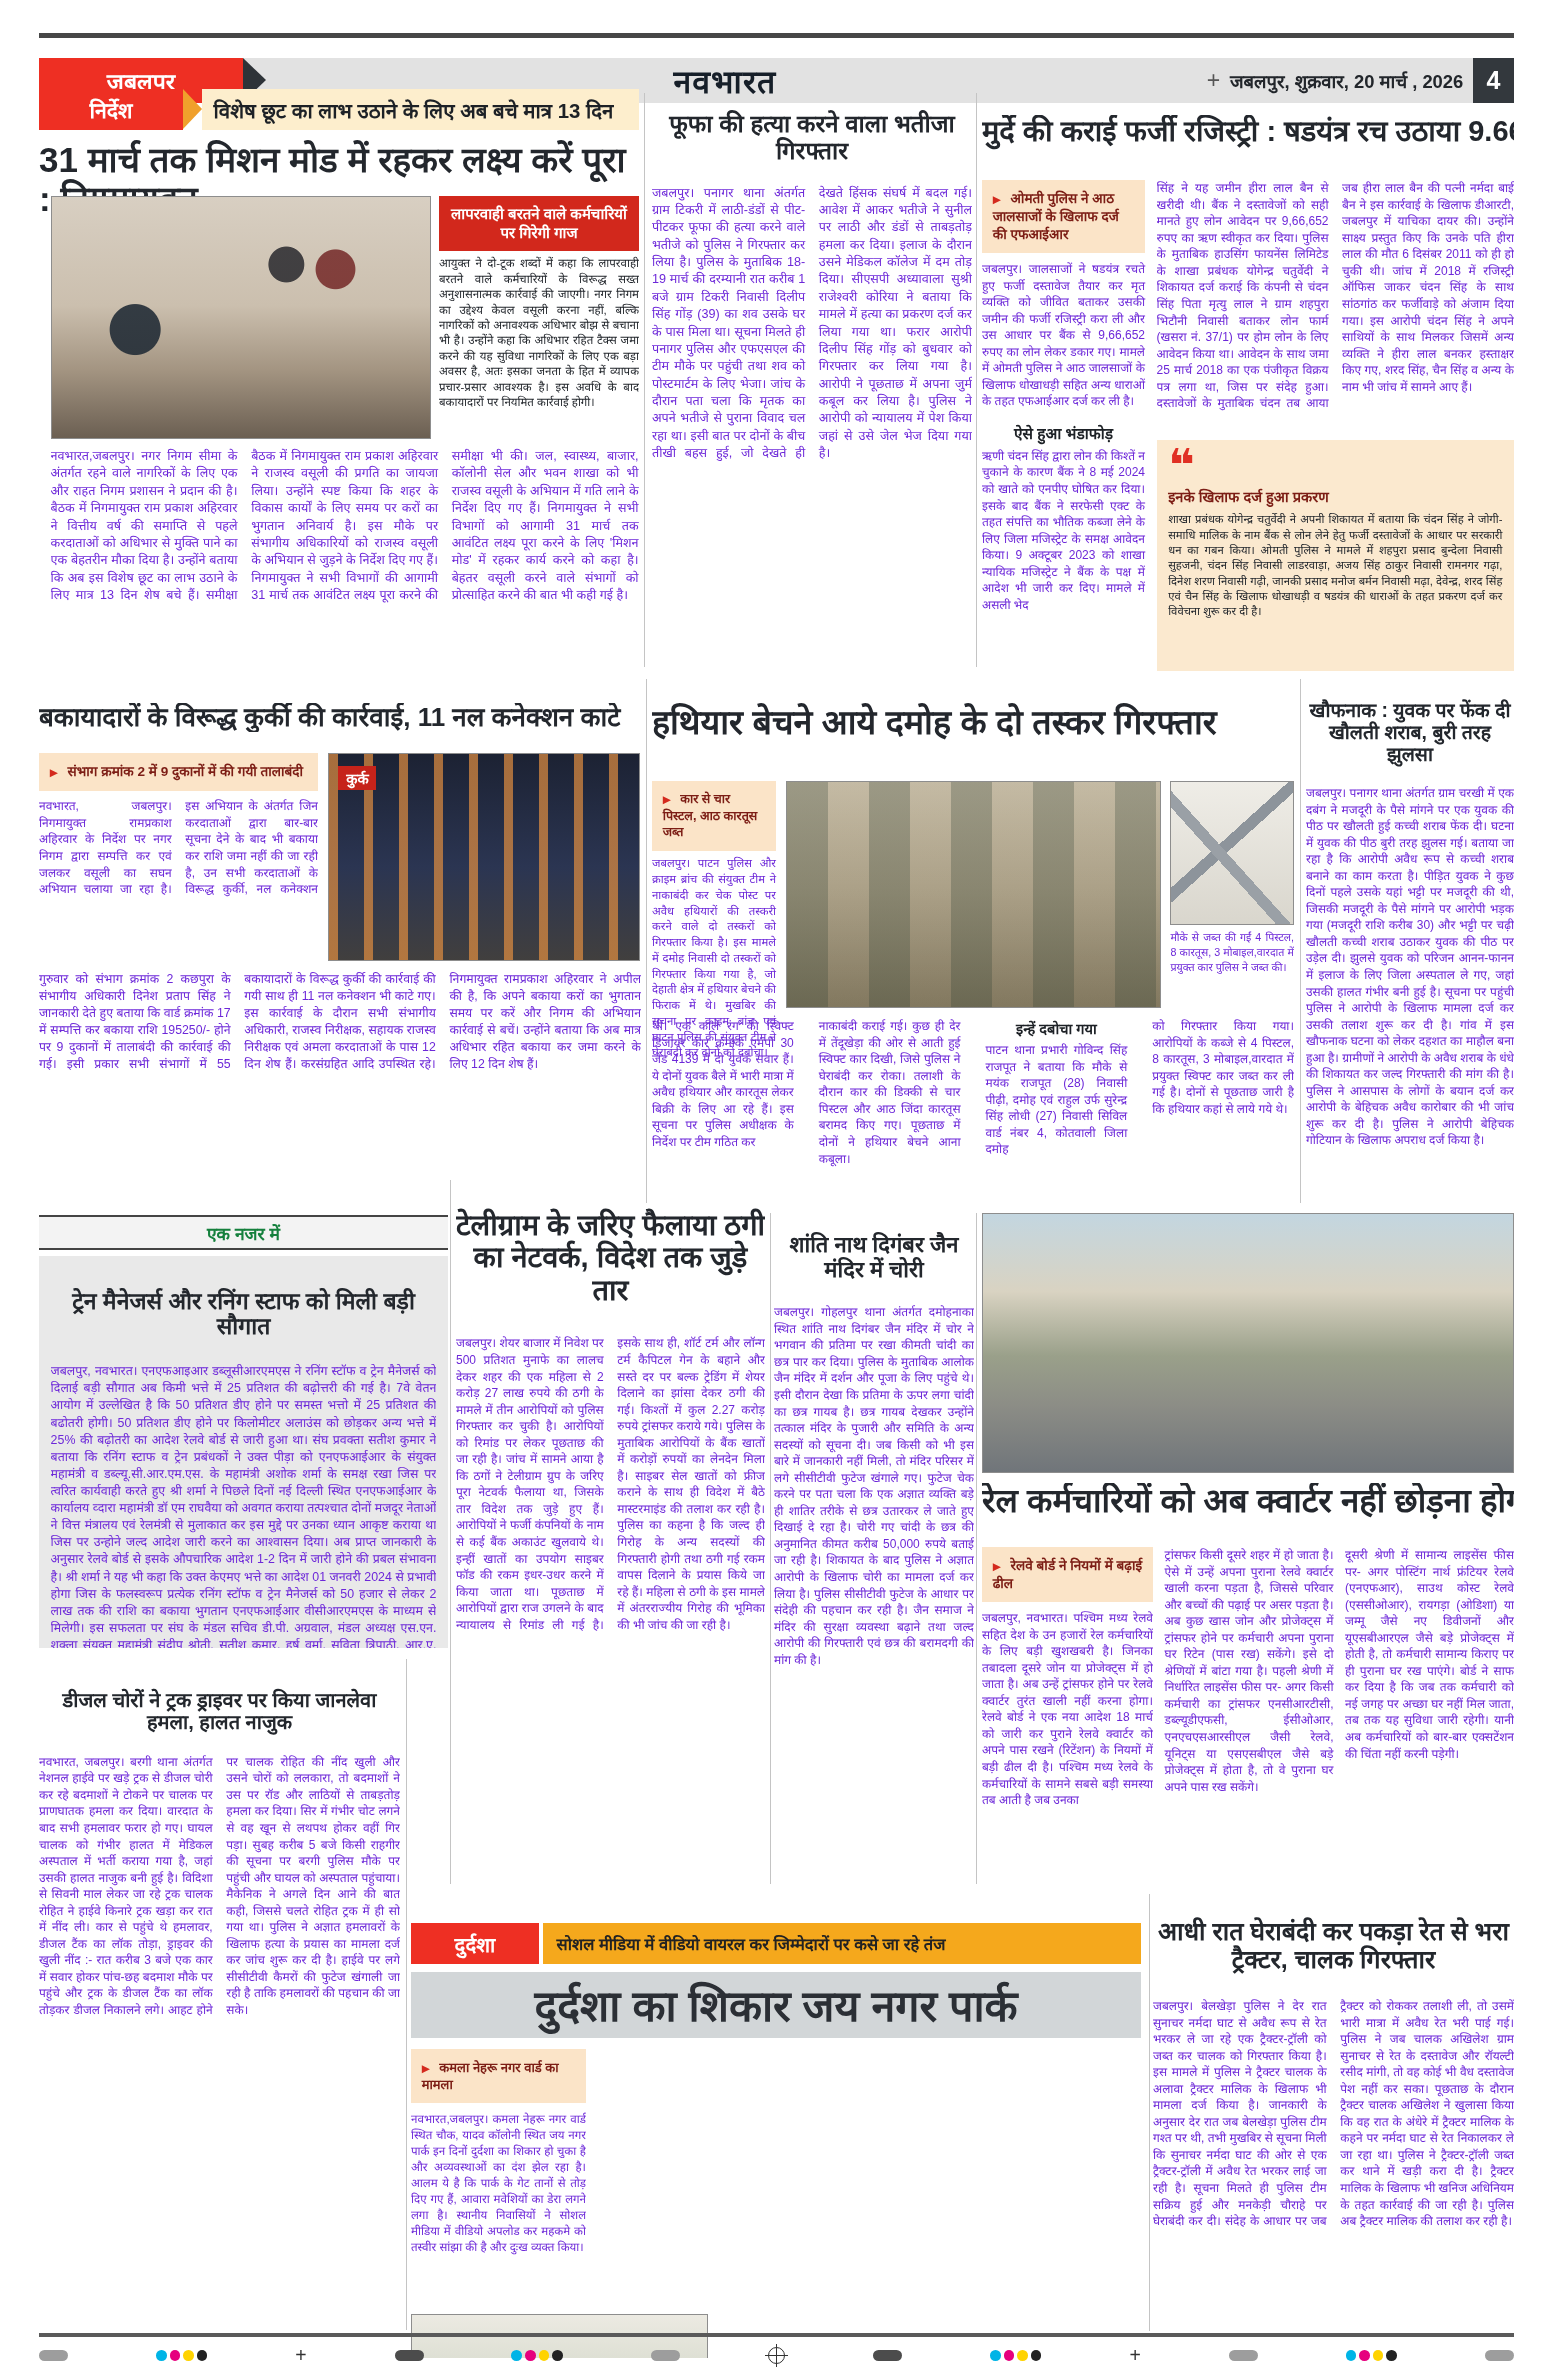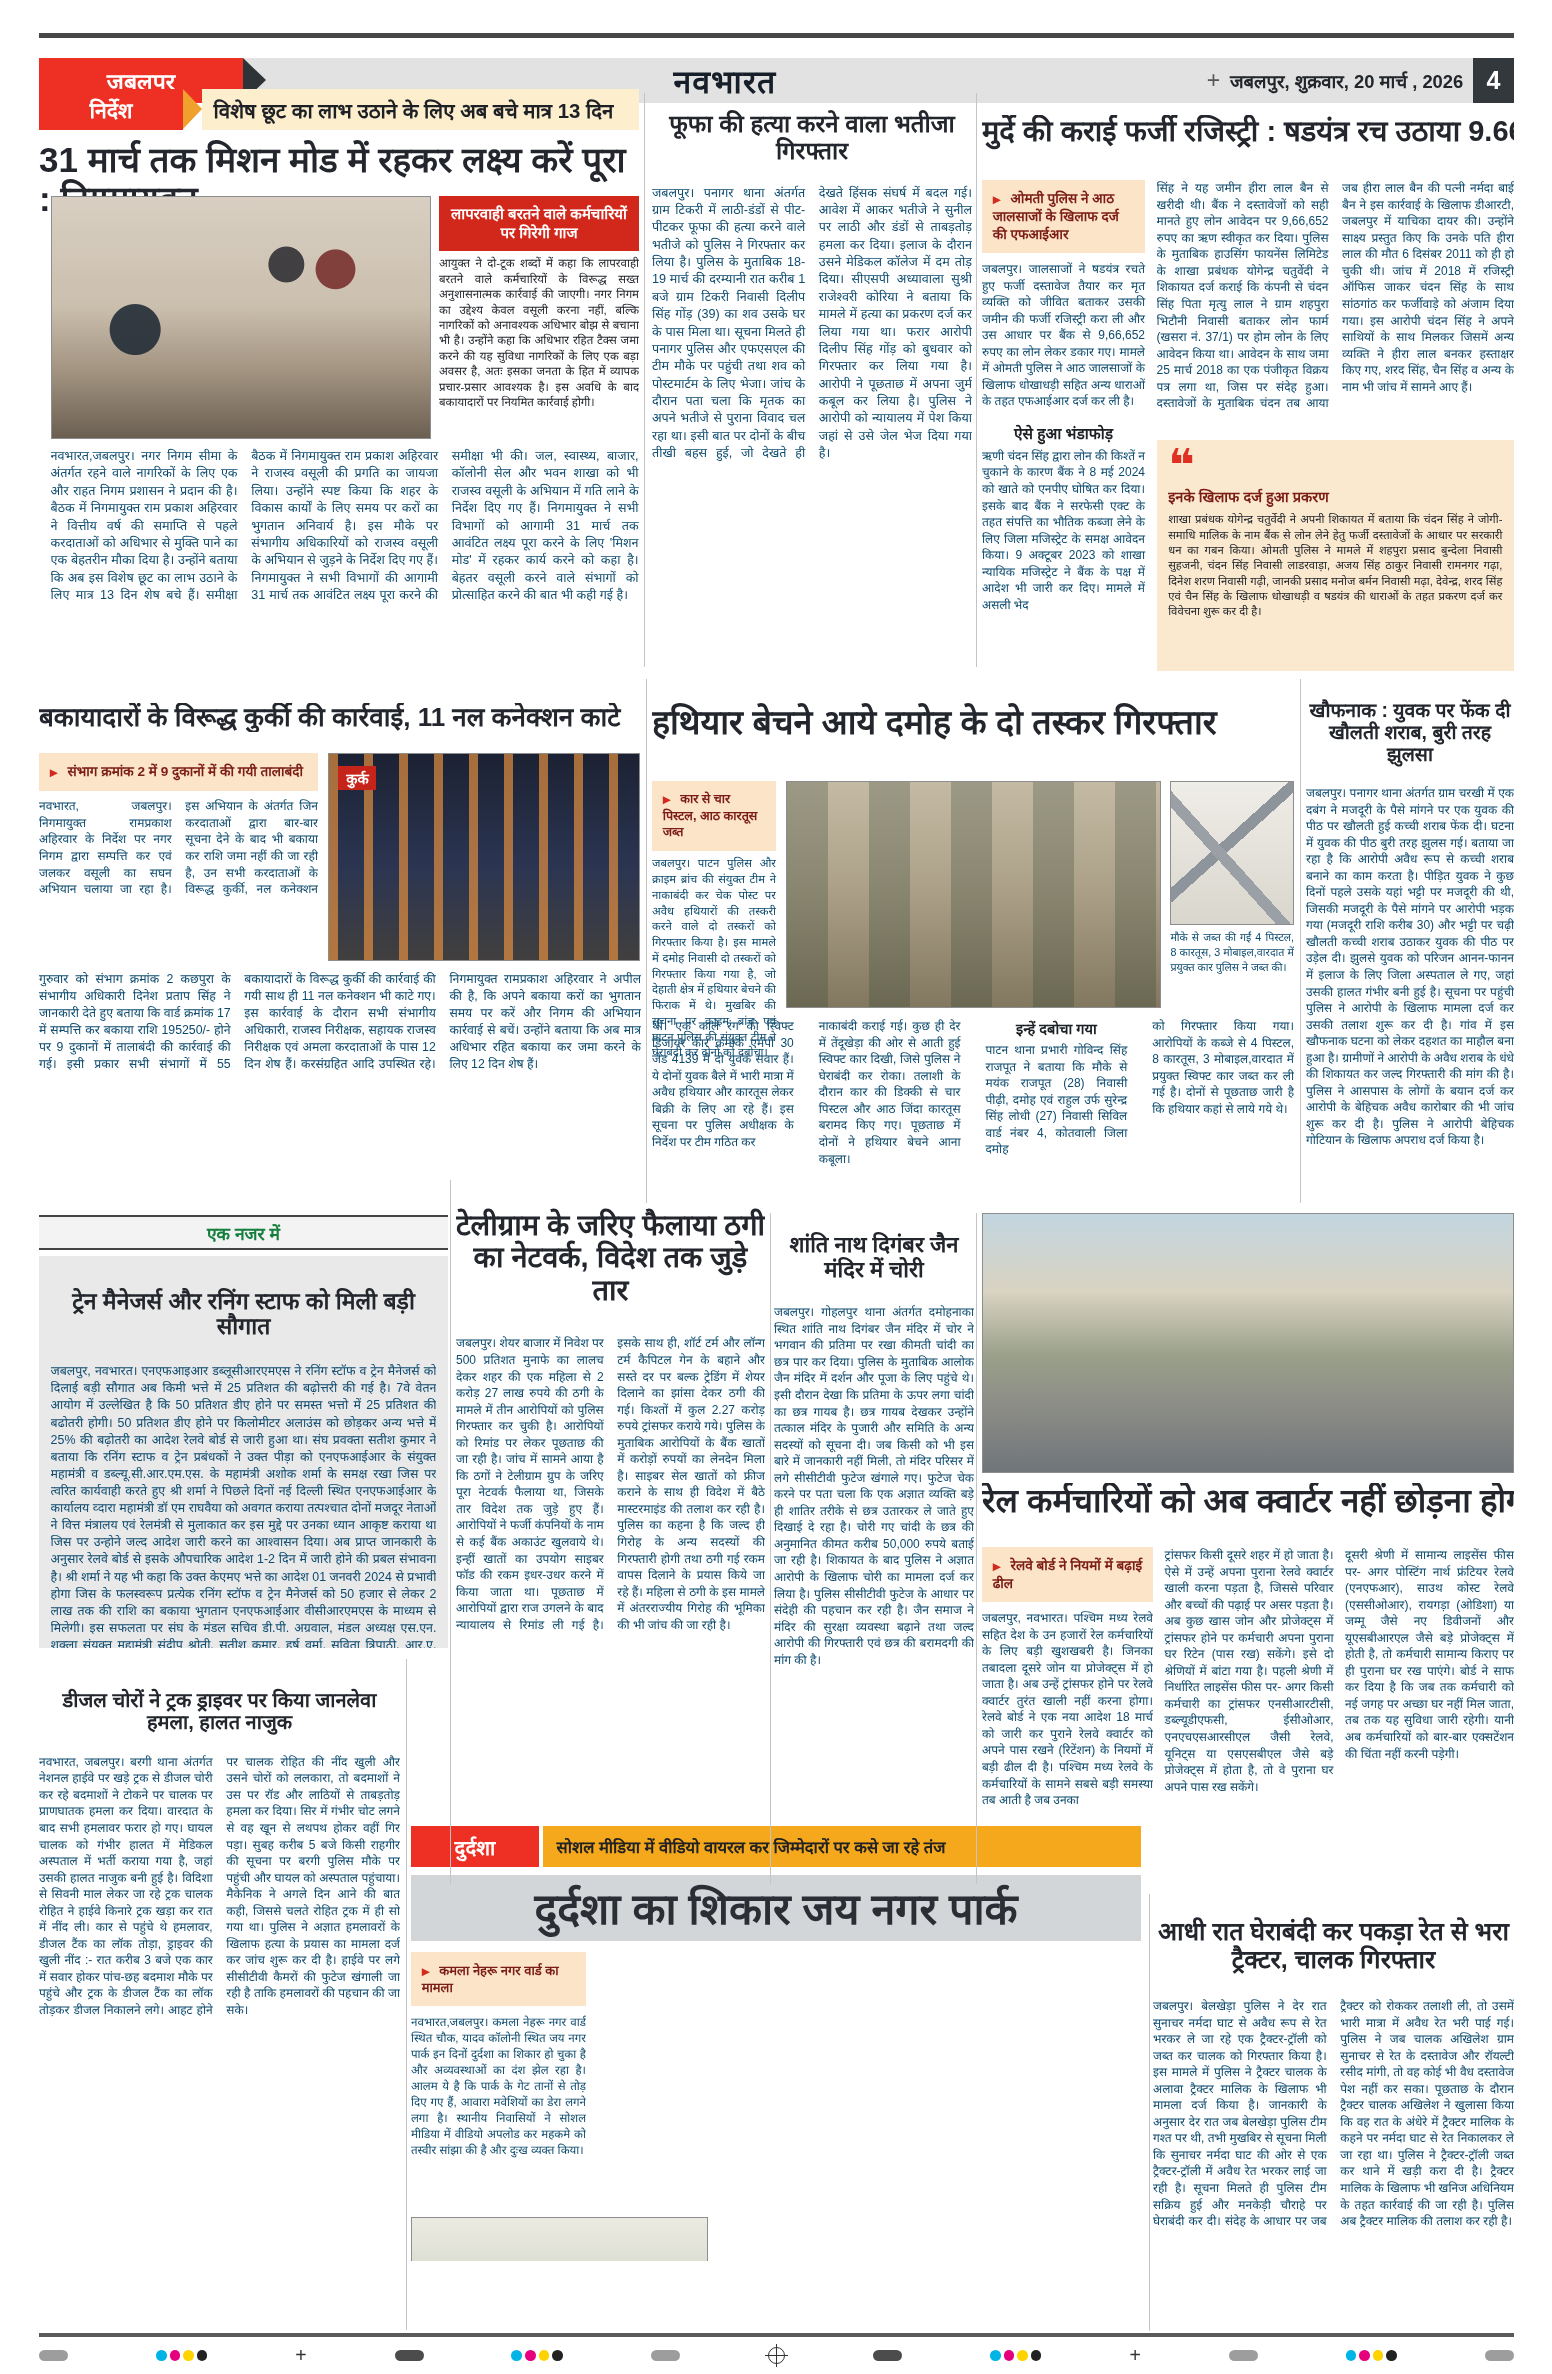--- a/index.html
+++ b/index.html
@@ -14,21 +14,21 @@
               width:204px;display:flex;align-items:center;justify-content:center;}
   .region-tag::after{content:"";position:absolute;right:-23px;top:0;border-top:22px solid transparent;
               border-bottom:22px solid transparent;border-left:23px solid #2e3338;}
   .mast-title{flex:1;text-align:center;font-size:32px;font-weight:800;color:#161f29;letter-spacing:1px;}
   .mast-right{display:flex;align-items:center;gap:9.7px;font-weight:700;font-size:18.4px;color:#22262b;}
   .plus-icon{font-size:23px;font-weight:400;color:#555;}
   .page-badge{background:#33383d;color:#fff;font-size:25px;font-weight:800;width:41px;height:45px;
               display:flex;align-items:center;justify-content:center;}
   
   .hl{font-weight:800;color:#23272d;line-height:1.12;}
-  .body-txt{font-size:12.6px;line-height:1.38;text-align:justify;color:#0c4a6e;}
+  .body-txt{font-size:12.6px;line-height:1.38;text-align:justify;color:#6d28d9;}
   .cols2{column-count:2;column-gap:13.6px;}
   .cols3{column-count:3;column-gap:13.6px;}
   .bullet-box{background:#fbe4c8;padding:9.7px 10.7px;font-weight:700;color:#7c1d15;font-size:13.6px;line-height:1.32;}
   .bullet-box .arrow{color:#d42a1e;margin-right:5.8px;font-size:10.7px;}
   .photo{border:1px solid #8d8d8d;box-sizing:border-box;position:relative;overflow:hidden;}
   .vrule{position:absolute;width:1px;background:#c4c4c4;}
   .subhead{font-weight:800;font-size:15.5px;margin:7.8px 0 3.9px;color:#1d2126;text-align:center;}
   .clip{overflow:hidden;}
   
   .kicker{display:flex;height:41px;align-items:stretch;}
@@ -113,21 +113,21 @@
   #a-jain{left:774px;top:1211px;width:200px;height:675px;}
   #a-jain .hl{font-size:22px;text-align:center;}
   #a-jain .body-txt{font-size:12px;margin-top:7.8px;height:602px;}
   #a-rail{left:982px;top:1213px;width:532px;height:673px;}
   #rail-photo{width:532px;height:260px;}
   #a-rail .hl{font-size:33px;text-align:center;margin-top:9.7px;white-space:nowrap;overflow:hidden;}
   .r-flex{display:flex;gap:11.6px;margin-top:11.6px;height:326px;}
   .r-c1{width:171px;flex:0 0 171px;}
   .r-c1 .body-txt{font-size:12px;margin-top:7.8px;}
   .r-flex .c{flex:1;min-width:0;font-size:12px;}
-  #a-durdasha{left:411px;top:1826px;width:730px;height:435px;}
+  #a-durdasha{left:411px;top:1923px;width:730px;height:435px;}
   .d-kicker{display:flex;height:41px;align-items:stretch;gap:3.9px;}
   .d-kicker .k-label{background:#ee2f23;color:#fff;font-weight:800;font-size:20.4px;width:128px;
       display:flex;align-items:center;justify-content:center;}
   .d-kicker .k-strip{flex:1;background:#f5a81c;display:flex;align-items:center;padding:0 13.6px;
       font-weight:800;font-size:16.5px;color:#222;}
   .d-head{margin-top:7.8px;height:66px;background:#d2d6d8;display:flex;align-items:center;justify-content:center;
       font-size:43px;font-weight:800;color:#2b2f35;}
   .d-flex{display:flex;gap:11.6px;margin-top:11.6px;height:297px;flex-direction:column;}
   .d-c1{width:175px;flex:0 0 175px;}
   .d-c1 .body-txt{font-size:11.6px;margin-top:7.8px;}

